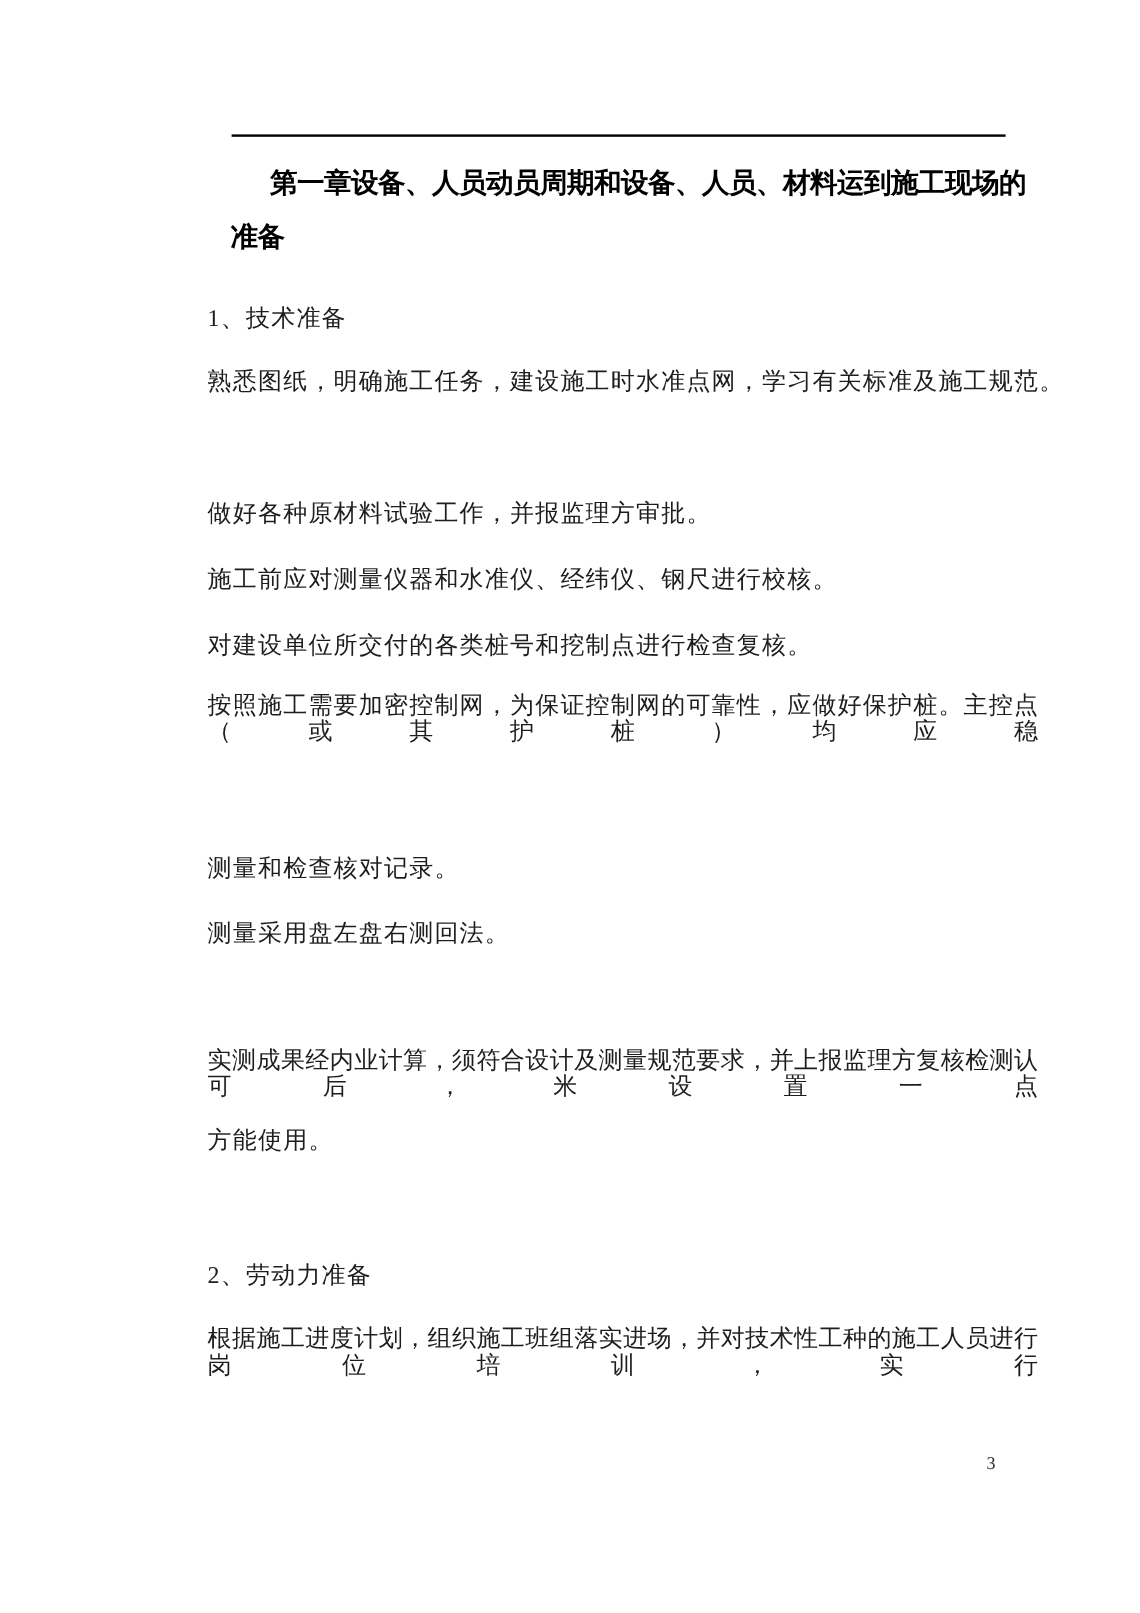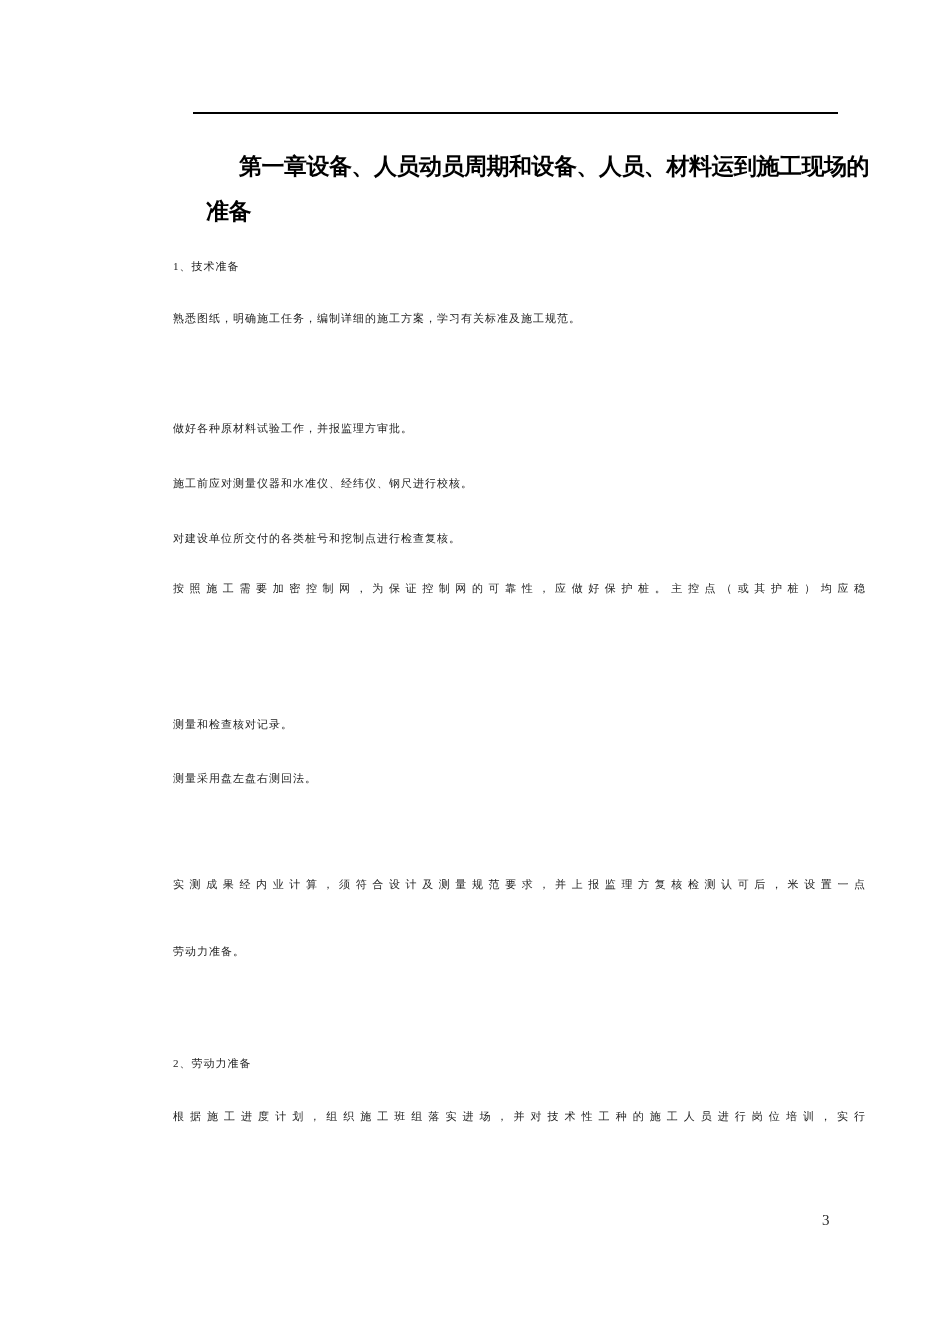--- a/index.html
+++ b/index.html
@@ -9,29 +9,29 @@
     background:#ffffff;
     font-family:"Liberation Serif","DejaVu Serif",serif;
     color:#1d1d1d;
     overflow:hidden;
   }
   .rule{
     position:absolute;left:193px;top:112px;width:645px;height:0;
     border-top:2px solid #000000;
   }
   .title{
-    position:absolute;left:192px;top:130px;width:690px;margin:14px;
+    position:absolute;left:192px;top:130px;width:690px;margin:0;
     font-size:23px;font-weight:bold;line-height:45px;color:#000000;
     letter-spacing:-0.5px;
   }
   .title .tline{display:block;}
   .title .t1{margin-left:33px;}
   .bl{
     position:absolute;left:173px;width:692px;
-    font-size:11px;line-height:22px;
+    font-size:20px;line-height:22px;
     letter-spacing:1px;white-space:nowrap;
   }
   .just{
     letter-spacing:0;white-space:normal;
     text-align:justify;text-align-last:justify;
   }
   .pagenum{
     position:absolute;left:822px;top:1212px;
     font-size:15px;letter-spacing:0;color:#2a2a2a;
   }
@@ -42,27 +42,27 @@
 <div class="page">
 
   <div class="rule"></div>
 
   <h1 class="title">
     <span class="tline t1">第一章设备、人员动员周期和设备、人员、材料运到施工现场的</span>
     <span class="tline t2">准备</span>
   </h1>
 
   <div class="bl" style="top:255px">1、技术准备</div>
-  <div class="bl" style="top:307px">熟悉图纸，明确施工任务，编制详细的施工方案，学习有关标准及施工规范。</div>
+  <div class="bl" style="top:307px">熟悉图纸，明确施工任务，建设施工时水准点网，学习有关标准及施工规范。</div>
   <div class="bl" style="top:417px">做好各种原材料试验工作，并报监理方审批。</div>
   <div class="bl" style="top:472px">施工前应对测量仪器和水准仪、经纬仪、钢尺进行校核。</div>
   <div class="bl" style="top:527px">对建设单位所交付的各类桩号和挖制点进行检查复核。</div>
   <div class="bl just" style="top:577px">按照施工需要加密控制网，为保证控制网的可靠性，应做好保护桩。主控点（或其护桩）均应稳</div>
   <div class="bl" style="top:713px">测量和检查核对记录。</div>
   <div class="bl" style="top:767px">测量采用盘左盘右测回法。</div>
   <div class="bl just" style="top:873px">实测成果经内业计算，须符合设计及测量规范要求，并上报监理方复核检测认可后，米设置一点</div>
-  <div class="bl" style="top:940px">劳动力准备。</div>
+  <div class="bl" style="top:940px">方能使用。</div>
   <div class="bl" style="top:1052px">2、劳动力准备</div>
   <div class="bl just" style="top:1105px">根据施工进度计划，组织施工班组落实进场，并对技术性工种的施工人员进行岗位培训，实行</div>
 
   <div class="pagenum">3</div>
 
 </div>
 
 </body></html>

